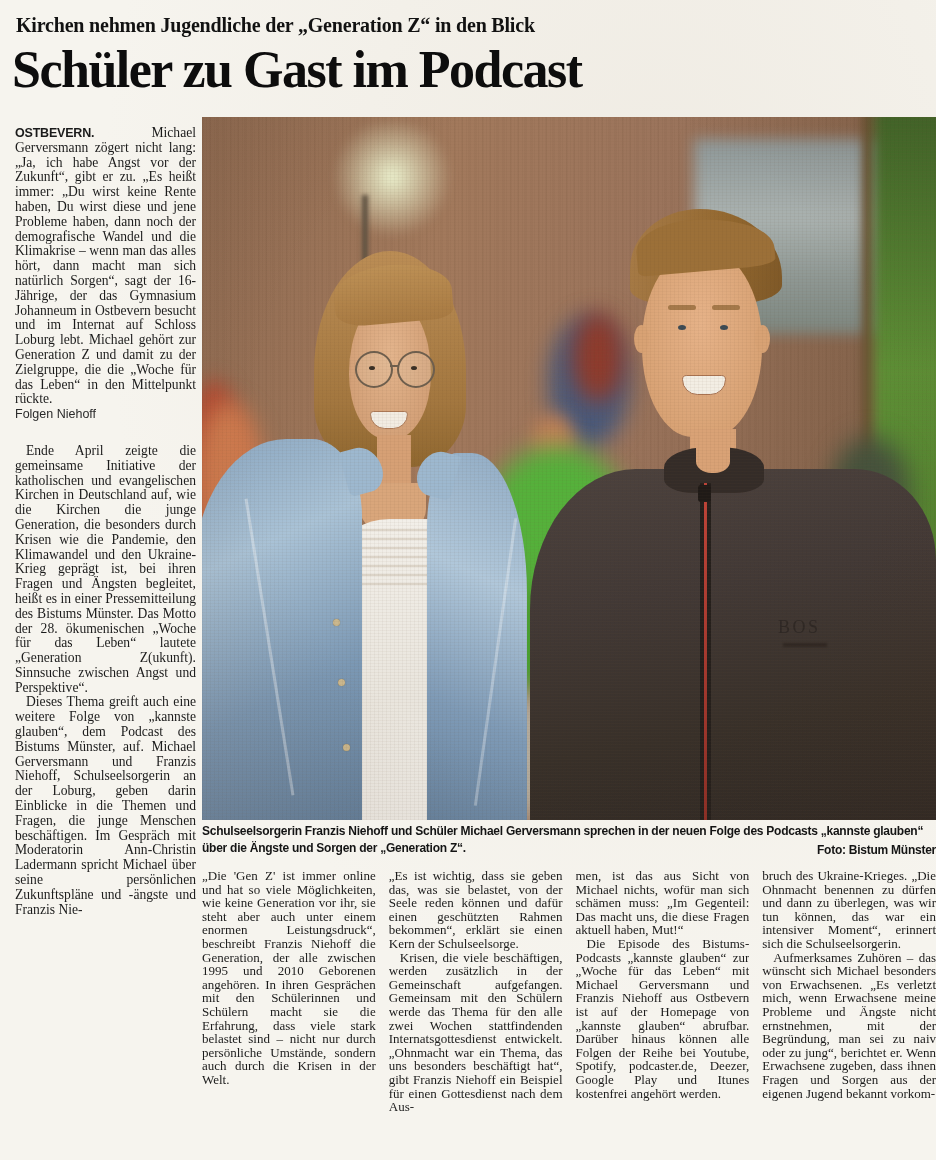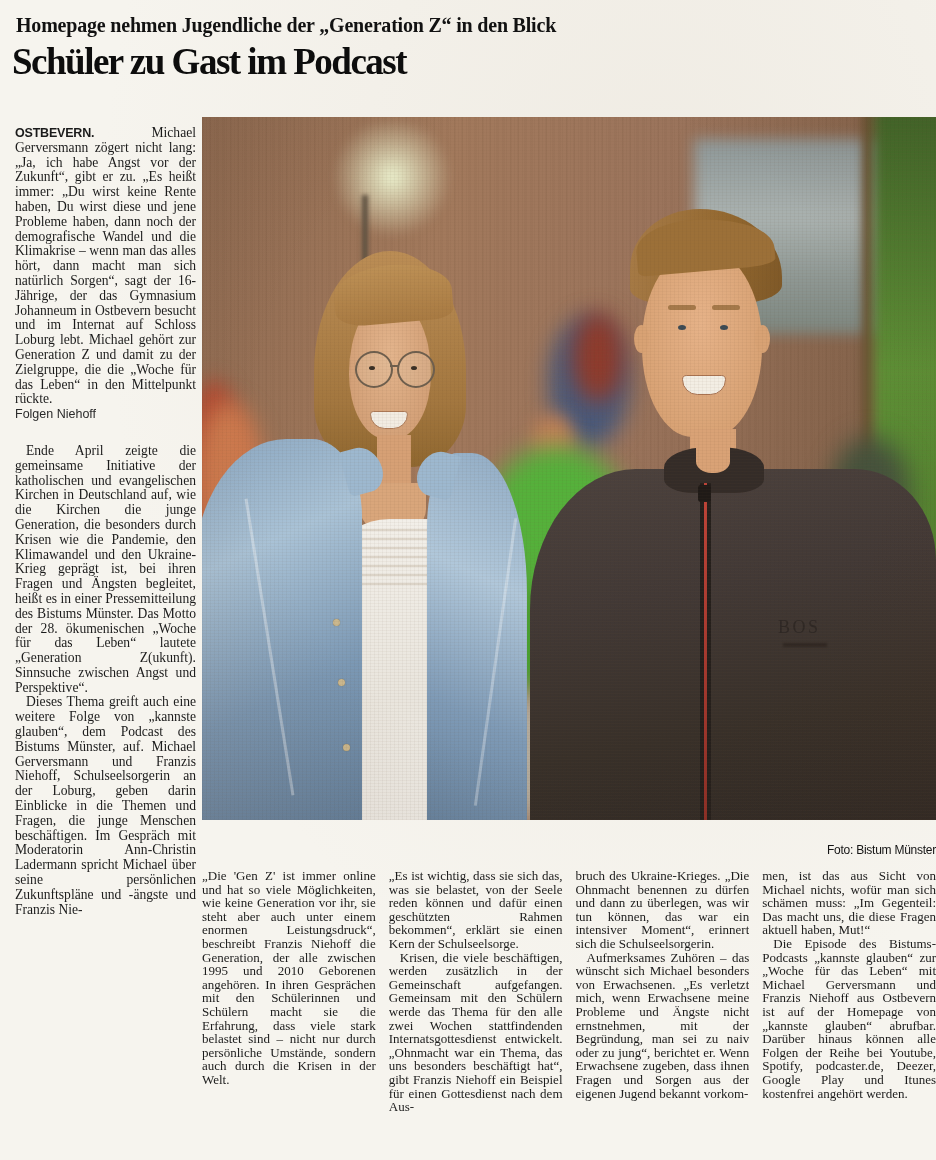--- a/index.html
+++ b/index.html
@@ -139,37 +139,37 @@
   .ph-grain{inset:0;background:
     repeating-linear-gradient(0deg,rgba(120,90,60,0.05) 0 1px,transparent 1px 3px),
     repeating-linear-gradient(90deg,rgba(60,40,20,0.04) 0 1px,transparent 1px 4px),
     radial-gradient(ellipse at 50% 45%,transparent 60%,rgba(80,50,30,0.12));}
   
   .caption{
     position:absolute;left:202px;top:823px;width:734px;height:38px;
     font-family:"Liberation Sans",sans-serif;font-weight:bold;
     font-size:12px;line-height:16.5px;letter-spacing:-0.25px;color:#141414;
   }
-  .credit{position:absolute;right:0;bottom:3px;font-weight:normal;}
+  .credit{position:absolute;right:0;bottom:3px;font-weight:bold;}
   
   .bottom{
     position:absolute;left:202px;top:869px;width:734px;height:291px;overflow:hidden;
     display:grid;grid-template-columns:repeat(4,1fr);column-gap:13px;
     font-size:13px;line-height:13.6px;text-align:justify;
     hyphens:auto;-webkit-hyphens:auto;
   }
   .bottom p{margin:0;}
   .bottom p + p{text-indent:11px;}
   .col{overflow:hidden;}
 </style>
 </head>
 <body>
 
-<div class="kicker">Homepage nehmen Jugendliche der „Generation Z“ in den Blick</div>
-<h1 class="headline" style="margin:0;font-size:37px;">Schüler zu Gast im Podcast</h1>
+<div class="kicker">Kirchen nehmen Jugendliche der „Generation Z“ in den Blick</div>
+<h1 class="headline" style="margin:0;font-size:52px;">Schüler zu Gast im Podcast</h1>
 
 <div class="left-col">
   <p><span class="dateline">OSTBEVERN.</span><span> Michael Gerversmann zögert nicht lang: „Ja, ich habe Angst vor der Zukunft“, gibt er zu. „Es heißt immer: „Du wirst keine Rente haben, Du wirst diese und jene Probleme haben, dann noch der demografische Wandel und die Klimakrise – wenn man das alles hört, dann macht man sich natürlich Sorgen“, sagt der 16-Jährige, der das Gymnasium Johanneum in Ostbevern besucht und im Internat auf Schloss Loburg lebt. Michael gehört zur Generation Z und damit zu der Zielgruppe, die die „Woche für das Leben“ in den Mittelpunkt rückte.</span></p>
   <p class="attribution">Folgen Niehoff</p>
   <p class="para2">Ende April zeigte die gemeinsame Initiative der katholischen und evangelischen Kirchen in Deutschland auf, wie die Kirchen die junge Generation, die besonders durch Krisen wie die Pandemie, den Klimawandel und den Ukraine-Krieg geprägt ist, bei ihren Fragen und Ängsten begleitet, heißt es in einer Pressemitteilung des Bistums Münster. Das Motto der 28. ökumenischen „Woche für das Leben“ lautete „Generation Z(ukunft). Sinnsuche zwischen Angst und Perspektive“.</p>
   <p class="para3">Dieses Thema greift auch eine weitere Folge von „kannste glauben“, dem Podcast des Bistums Münster, auf. Michael Gerversmann und Franzis Niehoff, Schulseelsorgerin an der Loburg, geben darin Einblicke in die Themen und Fragen, die junge Menschen beschäftigen. Im Gespräch mit Moderatorin Ann-Christin Ladermann spricht Michael über seine persönlichen Zukunftspläne und -ängste und Franzis Nie-</p>
 </div>
 
 <div class="photo">
   <div class="ph-base"></div>
@@ -234,32 +234,33 @@
     <div class="m-zip"></div>
     <div class="m-zip-pull"></div>
     <div class="m-logo">BOS</div>
     <div class="m-logo-sub"></div>
   </div>
 
   <div class="ph-grain"></div>
 </div>
 
 <div class="caption">
+  <span>Schulseelsorgerin Franzis Niehoff und Schüler Michael Gerversmann sprechen in der neuen Folge des Podcasts „kannste glauben“ über die Ängste und Sorgen der „Generation Z“.</span>
   <span class="credit">Foto: Bistum Münster</span>
 </div>
 
 <div class="bottom">
   <div class="col">
     <p>„Die 'Gen Z' ist immer online und hat so viele Möglichkeiten, wie keine Generation vor ihr, sie steht aber auch unter einem enormen Leistungsdruck“, beschreibt Franzis Niehoff die Generation, der alle zwischen 1995 und 2010 Geborenen angehören. In ihren Gesprächen mit den Schülerinnen und Schülern macht sie die Erfahrung, dass viele stark belastet sind – nicht nur durch persönliche Umstände, sondern auch durch die Krisen in der Welt.</p>
   </div>
   <div class="col">
-    <p>„Es ist wichtig, dass sie sich das, was sie belastet, von der Seele reden können und dafür einen geschützten Rahmen bekommen“, erklärt sie einen Kern der Schulseelsorge.</p>
+    <p>„Es ist wichtig, dass sie geben das, was sie belastet, von der Seele reden können und dafür einen geschützten Rahmen bekommen“, erklärt sie einen Kern der Schulseelsorge.</p>
     <p>Krisen, die viele beschäftigen, werden zusätzlich in der Gemeinschaft aufgefangen. Gemeinsam mit den Schülern werde das Thema für den alle zwei Wochen stattfindenden Internatsgottesdienst entwickelt. „Ohnmacht war ein Thema, das uns besonders beschäftigt hat“, gibt Franzis Niehoff ein Beispiel für einen Gottesdienst nach dem Aus-</p>
+  </div>
+  <div class="col">
+    <p>men, ist das aus Sicht von Michael nichts, wofür man sich schämen muss: „Im Gegenteil: Das macht uns, die diese Fragen aktuell haben, Mut!“</p>
+    <p>Die Episode des Bistums-Podcasts „kannste glauben“ zur „Woche für das Leben“ mit Michael Gerversmann und Franzis Niehoff aus Ostbevern ist auf der Homepage von „kannste glauben“ abrufbar. Darüber hinaus können alle Folgen der Reihe bei Youtube, Spotify, podcaster.de, Deezer, Google Play und Itunes kostenfrei angehört werden.</p>
   </div>
   <div class="col">
     <p>bruch des Ukraine-Krieges. „Die Ohnmacht benennen zu dürfen und dann zu überlegen, was wir tun können, das war ein intensiver Moment“, erinnert sich die Schulseelsorgerin.</p>
     <p>Aufmerksames Zuhören – das wünscht sich Michael besonders von Erwachsenen. „Es verletzt mich, wenn Erwachsene meine Probleme und Ängste nicht ernstnehmen, mit der Begründung, man sei zu naiv oder zu jung“, berichtet er. Wenn Erwachsene zugeben, dass ihnen Fragen und Sorgen aus der eigenen Jugend bekannt vorkom-</p>
   </div>
-  <div class="col">
-    <p>men, ist das aus Sicht von Michael nichts, wofür man sich schämen muss: „Im Gegenteil: Das macht uns, die diese Fragen aktuell haben, Mut!“</p>
-    <p>Die Episode des Bistums-Podcasts „kannste glauben“ zur „Woche für das Leben“ mit Michael Gerversmann und Franzis Niehoff aus Ostbevern ist auf der Homepage von „kannste glauben“ abrufbar. Darüber hinaus können alle Folgen der Reihe bei Youtube, Spotify, podcaster.de, Deezer, Google Play und Itunes kostenfrei angehört werden.</p>
-  </div>
 </div>
 
 </body></html>

